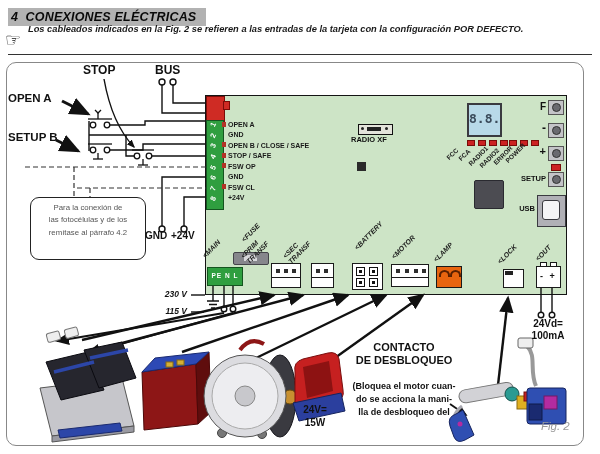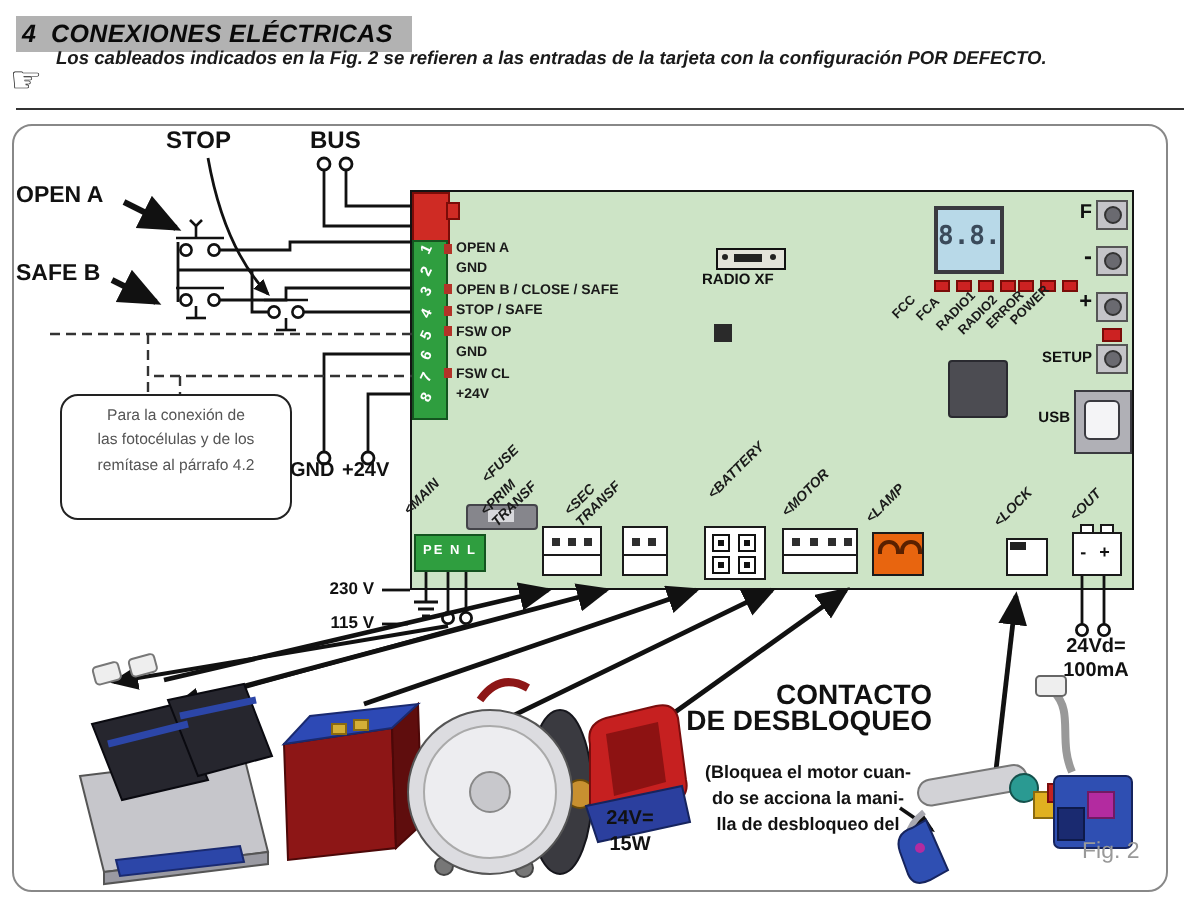--- a/index.html
+++ b/index.html
@@ -1,20 +1,20 @@
 <!DOCTYPE html>
 <html><head>
 <meta charset="utf-8">
 <style>
   html,body{margin:0;padding:0;background:#fff}
   .page{position:relative;width:600px;height:454px;background:#fff;overflow:hidden;
         font-family:"Liberation Sans",sans-serif;color:#111}
   .abs{position:absolute}
   .b{font-weight:bold}
-  .i{}
+  .i{font-style:italic}
   .title-bar{left:8px;top:8px;background:#b2b2b2;padding:2px 10px 2px 3px;
              font-size:12.5px;font-weight:bold;font-style:italic;letter-spacing:.2px;color:#0a0a0a}
   .hand{left:5px;top:31px;font-size:18px;line-height:18px}
   .note-text{left:28px;top:24px;width:566px;font-size:9.3px;font-weight:bold;font-style:italic;color:#1a1a1a}
   .rule{left:8px;top:54px;width:584px;height:0;border-top:1.5px solid #333}
   .fig-border{left:6px;top:62px;width:576px;height:382px;border:1.5px solid #888;border-radius:10px}
   .board{left:205px;top:95px;width:360px;height:198px;background:#cde4c6;border:1.8px solid #141414}
   .overlay{left:0;top:0;pointer-events:none}
   .tlab{left:228px;font-size:7px;font-weight:bold;white-space:nowrap;color:#1a1a1a}
   .tnum{left:205px;width:16px;text-align:center;color:#fff;font-size:7.5px;font-weight:bold;transform:rotate(-65deg)}
@@ -183,21 +183,21 @@
       <rect x="544" y="396" width="13" height="13" fill="#b32ba0" stroke="#701a64"></rect>
       <rect x="529" y="404" width="13" height="16" fill="#1a2a70" stroke="#0e1a4a"></rect>
       <path d="M456,414 q-9,3 -6,12 l4,11 q3,7 11,3 l9,-5 -11,-25 z" fill="#2f4fb2" stroke="#16245e"></path>
       <circle cx="460" cy="424" r="2.5" fill="#b32ba0"></circle>
     </g>
   </svg>
 
   <span class="abs b" style="left:83px;top:63px;font-size:12px">STOP</span>
   <span class="abs b" style="left:155px;top:63px;font-size:12px">BUS</span>
   <span class="abs b" style="left:8px;top:92px;font-size:11.5px">OPEN A</span>
-  <span class="abs b" style="left:8px;top:131px;font-size:11.5px">SAFE B</span>
+  <span class="abs b" style="left:8px;top:131px;font-size:11.5px">SETUP B</span>
 
   <div class="abs" style="left:30px;top:197px;width:114px;height:57px;border:1.6px solid #222;border-radius:9px;background:#fff;text-align:center;font-size:7.8px;color:#555;line-height:12.4px;padding-top:4px">
     <div>Para la conexión de</div>
     <div>las fotocélulas y de los</div>
     <div>remítase al párrafo 4.2</div>
   </div>
   <span class="abs b" style="left:145px;top:230px;font-size:10px">GND</span>
   <span class="abs b" style="left:171px;top:230px;font-size:10px">+24V</span>
   <span class="abs b i" style="left:155px;top:289px;width:32px;text-align:right;font-size:8.5px">230 V</span>
   <span class="abs b i" style="left:155px;top:306px;width:32px;text-align:right;font-size:8.5px">115 V</span>
@@ -349,21 +349,21 @@
   <div class="abs wconn" style="left:536px;top:266px;width:23px;height:20px;text-align:center;font-weight:bold;font-size:9px;line-height:18px;letter-spacing:2px">- +</div>
 
   <div class="abs b" style="left:292px;top:404px;width:46px;text-align:center;font-size:10px;line-height:12.5px">
     <div>24V=</div>
     <div>15W</div>
   </div>
   <div class="abs b" style="left:520px;top:318px;width:56px;text-align:center;font-size:10px;line-height:12px">
     <div>24Vd=</div>
     <div>100mA</div>
   </div>
-  <div class="abs b" style="left:342px;top:341px;width:124px;text-align:right;font-size:14px;line-height:12.8px">
+  <div class="abs b" style="left:342px;top:341px;width:124px;text-align:center;font-size:11px;line-height:12.8px">
     <div>CONTACTO</div>
     <div>DE DESBLOQUEO</div>
   </div>
   <div class="abs b" style="left:340px;top:380px;width:128px;text-align:center;font-size:9px;line-height:13px">
     <div>(Bloquea el motor cuan-</div>
     <div>do se acciona la mani-</div>
     <div>lla de desbloqueo del</div>
   </div>
   <span class="abs i" style="left:541px;top:420px;font-size:11.5px;color:#999">Fig. 2</span>
 

